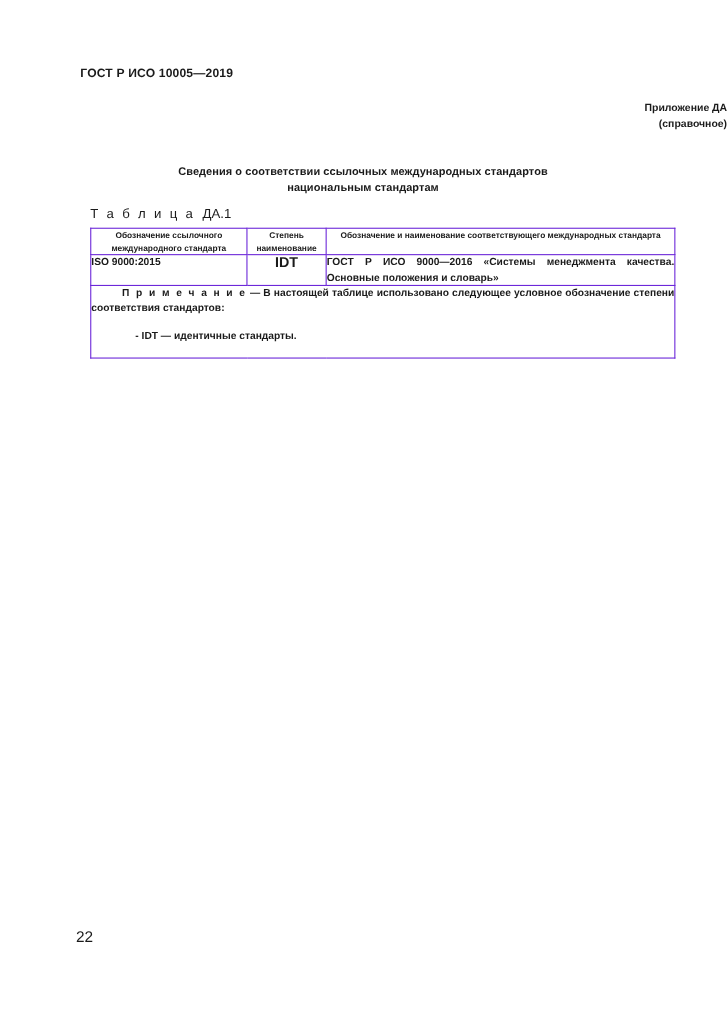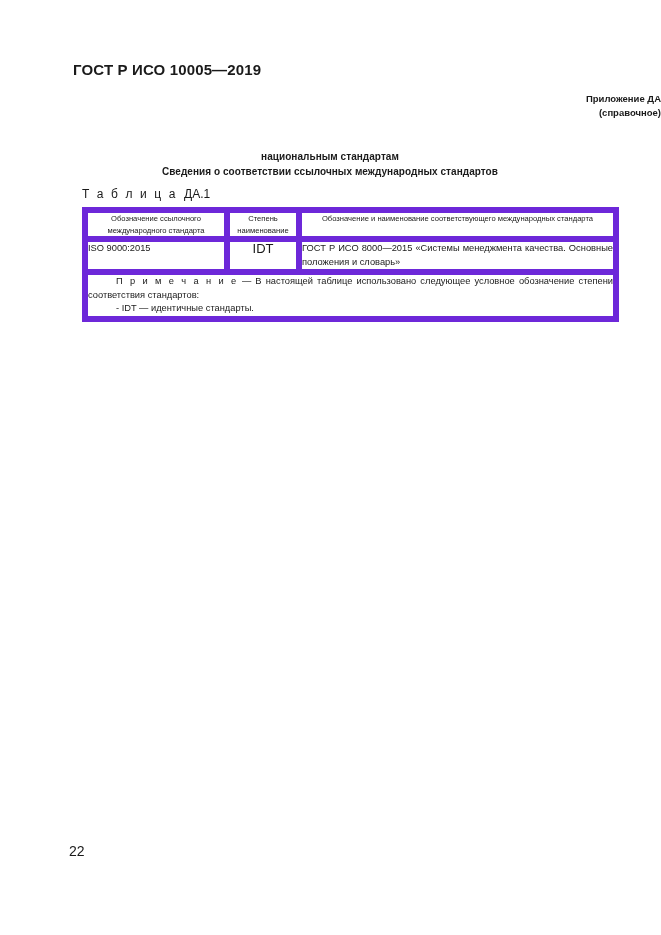--- a/index.html
+++ b/index.html
@@ -20,21 +20,21 @@
   .page {
     position: absolute;
     inset: 0;
   }
 
   
   .running-header {
     position: absolute;
     left: 63px;
     top: 61px;
-    font-size: 15px;
+    font-size: 11px;
     font-weight: bold;
     letter-spacing: 0.15px;
     white-space: nowrap;
     padding-left: 10px;
   }
 
   
   .annex-block {
     position: absolute;
     left: 0;
@@ -83,23 +83,24 @@
   
   .da-table {
     position: absolute;
     left: 82px;
     top: 207px;
     width: 531px;
     border-collapse: collapse;
     table-layout: fixed;
   }
   .da-table td {
-    border: 6px solid #6d28d9;
+    border: 1px solid #6d28d9;
     vertical-align: top;
     padding: 0;
+    font-weight: bold;
   }
   .col-1 { width: 142px; }
   .col-2 { width: 72px; }
   .col-3 { width: 317px; }
 
   .hcell {
     font-size: 7.6px;
     line-height: 11.5px;
     text-align: center;
     padding: 6px 5px 7px 5px;
@@ -134,21 +135,21 @@
     text-align-last: left;
   }
   .note-cell .note-p1 {
     text-indent: 28px;
     margin: 0;
   }
   .note-cell .note-word {
     letter-spacing: 1.6px;
   }
   .note-cell .note-p2 {
-    margin: 0;
+    margin: 12px;
     text-indent: 28px;
     text-align: left;
   }
 
   
   .page-number {
     position: absolute;
     left: 69px;
     top: 843px;
     font-size: 14px;
@@ -160,22 +161,22 @@
 <div class="page">
 
   <div class="running-header">ГОСТ Р ИСО 10005—2019</div>
 
   <div class="annex-block">
     <div class="annex-title">Приложение ДА</div>
     <div class="annex-sub">(справочное)</div>
   </div>
 
   <div class="main-heading">
+    <div class="line">Сведения о соответствии ссылочных международных стандартов</div>
     <div class="line">национальным стандартам</div>
-    <div class="line">Сведения о соответствии ссылочных международных стандартов</div>
   </div>
 
   <div class="table-caption">
     <span class="spaced">Т а б л и ц а</span><span>&nbsp;&nbsp;</span><span>ДА.1</span>
   </div>
 
   <table class="da-table">
     <colgroup>
       <col class="col-1">
       <col class="col-2">
@@ -183,21 +184,21 @@
     </colgroup>
     <tbody>
       <tr>
         <td class="hcell">Обозначение ссылочного международного стандарта</td>
         <td class="hcell">Степень наименование</td>
         <td class="hcell">Обозначение и наименование соответствующего международных стандарта</td>
       </tr>
       <tr>
         <td class="dcell-1">ISO 9000:2015</td>
         <td class="dcell-2">IDT</td>
-        <td class="dcell-3">ГОСТ Р ИСО 8000—2015 «Системы менеджмента качества. Основные положения и словарь»</td>
+        <td class="dcell-3">ГОСТ Р ИСО 9000—2016 «Системы менеджмента качества. Основные положения и словарь»</td>
       </tr>
       <tr>
         <td class="note-cell" colspan="3">
           <p class="note-p1"><span class="note-word">П р и м е ч а н и е</span> <span>— В настоящей таблице использовано следующее условное обозначение степени соответствия стандартов:</span></p>
           <p class="note-p2">- IDT — идентичные стандарты.</p>
         </td>
       </tr>
     </tbody>
   </table>
 

